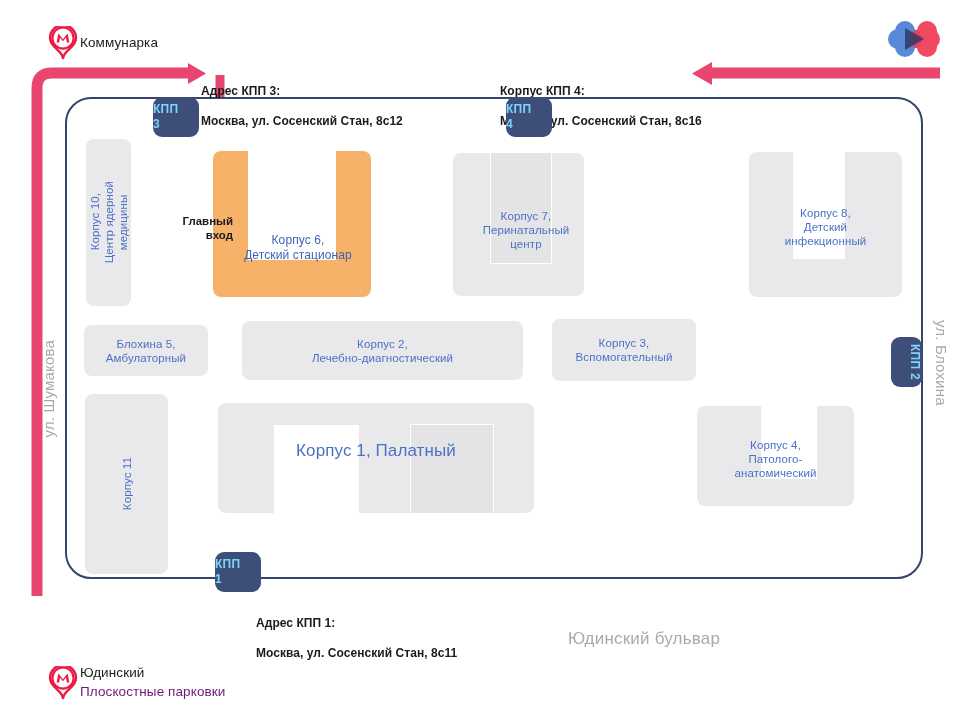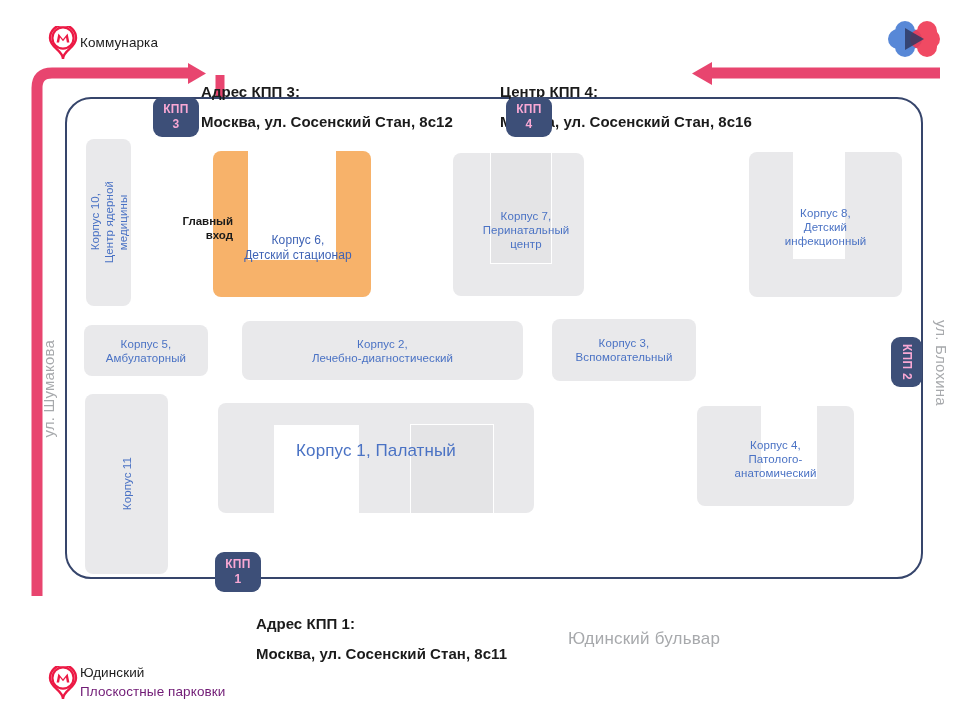--- a/index.html
+++ b/index.html
@@ -78,42 +78,41 @@
     background: #e4e4e6;
     border: 1px solid #ffffff;
     z-index: 1;
   }
   .vert-label { writing-mode: vertical-rl; transform: rotate(180deg); }
 
   
   .gate {
     position: absolute;
     background: #3d4f78;
-    color: #f9a8d4;
+    color: #7dd3fc;
     border-radius: 9px;
     font-size: 12px;
     font-weight: bold;
     line-height: 15px;
     display: flex;
     flex-direction: column;
-    align-items: center;
     justify-content: center;
     letter-spacing: .3px;
     z-index: 6;
   }
   .gate.rot {
     writing-mode: vertical-rl;
     flex-direction: row;
     gap: 3px;
   }
 
   
   .addr {
     position: absolute;
-    font-size: 15px;
+    font-size: 12px;
     font-weight: bold;
     color: #1b1b1b;
     line-height: 15px;
     white-space: pre-line;
     letter-spacing: .05px;
   }
 
   
   .entrance {
     position: absolute;
@@ -194,21 +193,21 @@
 
   <div class="street street-left">ул. Шумакова</div>
   <div class="street street-right">ул. Блохина</div>
   <div class="street street-bottom">Юдинский бульвар</div>
 
   <div class="addr" style="left:201px; top:69px;">
     <div>Адрес КПП 3:</div>
     <div>Москва, ул. Сосенский Стан, 8с12</div>
   </div>
   <div class="addr" style="left:500px; top:69px;">
-    <div>Центр КПП 4:</div>
+    <div>Корпус КПП 4:</div>
     <div>Москва, ул. Сосенский Стан, 8с16</div>
   </div>
   <div class="addr" style="left:256px; top:601px;">
     <div>Адрес КПП 1:</div>
     <div>Москва, ул. Сосенский Стан, 8с11</div>
   </div>
 
   <div class="gate" style="left:153px; top:97px; width:46px; height:40px;">
     <span>КПП</span>
     <span>3</span>
@@ -246,21 +245,21 @@
   </div>
 
   <div class="bld" style="left:749px; top:152px; width:153px; height:145px;">
     <span class="notch" style="left:44px; top:-1px; width:52px; height:108px;"></span>
     <span class="lbl" style="margin-top:4px;">Корпус 8,
 Детский
 инфекционный</span>
   </div>
 
   <div class="bld" style="left:84px; top:325px; width:124px; height:51px;">
-    <span class="lbl">Корпус 5,
+    <span class="lbl">Блохина 5,
 Амбулаторный</span>
   </div>
 
   <div class="bld" style="left:242px; top:321px; width:281px; height:59px;">
     <span class="lbl">Корпус 2,
 Лечебно-диагностический</span>
   </div>
 
   <div class="bld" style="left:552px; top:319px; width:144px; height:62px;">
     <span class="lbl">Корпус 3,

